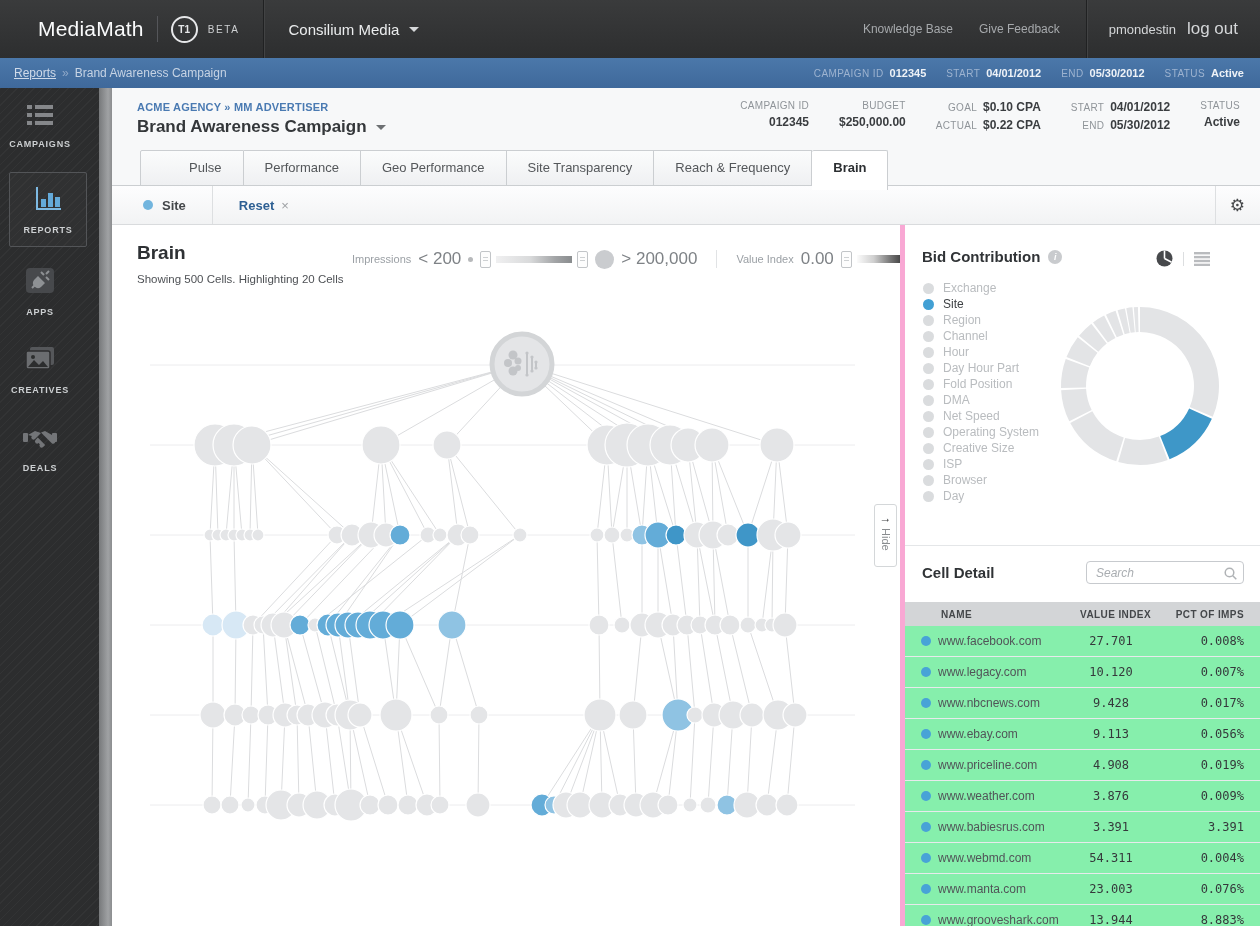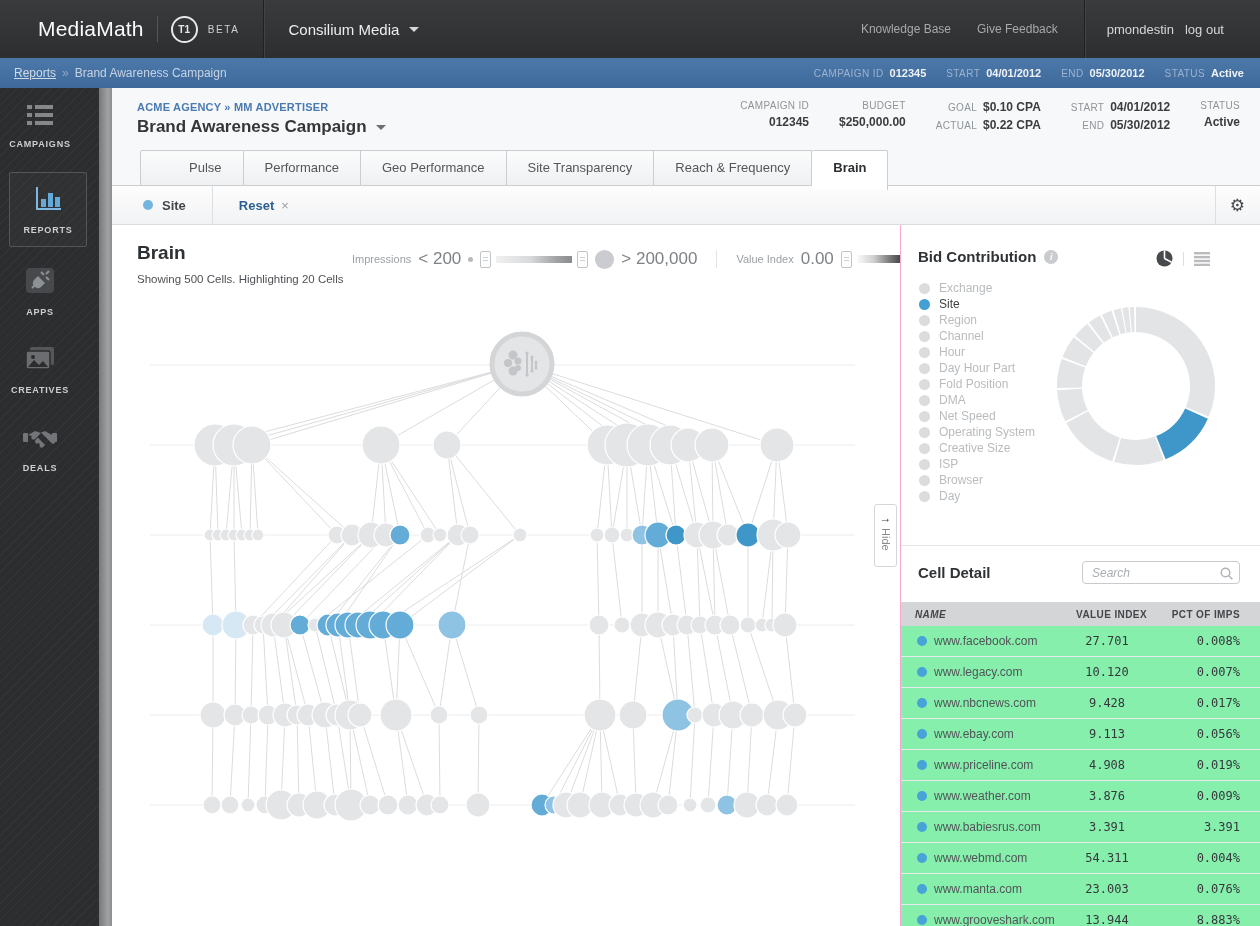--- a/index.html
+++ b/index.html
@@ -12,21 +12,21 @@
   .vdiv{width:1px;height:26px;background:#55565a;margin:0 13px;}
   .t1-badge{width:23px;height:23px;border:2px solid #e6e7e9;border-radius:50%;color:#e6e7e9;font-size:10px;font-weight:bold;display:flex;align-items:center;justify-content:center;flex:none;}
   .beta{font-size:10px;color:#cfd1d3;letter-spacing:1.6px;margin-left:10px;}
   .section-div{width:1px;height:58px;background:#202122;box-shadow:1px 0 0 #424344;margin-left:24px;}
   .org{margin-left:24px;font-size:15px;color:#ebedee;display:flex;align-items:center;gap:10px;cursor:pointer;}
   .caret{width:0;height:0;border-left:5px solid transparent;border-right:5px solid transparent;border-top:5px solid #d6d8da;}
   .nav-right{margin-left:auto;display:flex;align-items:center;height:100%;}
   .nav-link{font-size:12px;color:#a6a9ac;margin-right:26px;cursor:pointer;text-decoration:none;}
   .section-div.right{margin:0;}
   .user-link{font-size:13px;color:#d4d6d8;margin-left:22px;cursor:pointer;}
-  .logout-link{font-size:13px;color:#d4d6d8;margin:0 36px 0 11px;cursor:pointer;}
+  .logout-link{font-size:17px;color:#d4d6d8;margin:0 22px 0 11px;cursor:pointer;}
 
   
   .bluebar{position:absolute;left:0;top:58px;width:1260px;height:30px;background:linear-gradient(#4b78aa,#3f699b);display:flex;align-items:center;}
   .crumb-link{font-size:12px;color:#cfdae9;text-decoration:underline;margin-left:14px;cursor:pointer;}
   .crumb-sep{font-size:12px;color:#8fa8c8;margin:0 6px;}
   .crumb-cur{font-size:12px;color:#c6d3e4;}
   .bluebar-right{margin-left:auto;margin-right:16px;display:flex;gap:20px;align-items:baseline;}
   .bstat{display:flex;gap:6px;align-items:baseline;}
   .bstat .lbl{font-size:10px;color:#9db3d0;letter-spacing:.4px;}
   .bstat .val{font-size:11px;font-weight:bold;color:#eef2f7;}
@@ -79,21 +79,21 @@
   .big-dot{width:19px;height:19px;border-radius:50%;background:#cacccf;flex:none;}
   .vdiv2{width:1px;height:18px;background:#e1e3e5;margin:0 12px;}
   .vi-track{width:56px;height:8px;background:linear-gradient(90deg,#fbfbfb,#cfcfcf 30%,#757575 60%,#0c0c0c);margin:0 -2px;cursor:pointer;}
   #tree-svg{position:absolute;left:112px;top:224px;}
 
   .hide-tab{position:absolute;left:874px;top:504px;width:23px;height:63px;background:#fff;border:1px solid #d4d7d9;border-radius:3px;display:flex;flex-direction:column;align-items:center;padding-top:7px;gap:4px;cursor:pointer;z-index:4;box-sizing:border-box;}
   .hide-arrow{font-size:12px;color:#3a3c3e;font-weight:bold;line-height:1;}
   .hide-label{writing-mode:vertical-rl;font-size:11px;color:#8a8d90;}
 
   
-  .right-panel{position:absolute;left:900px;top:224px;width:328px;height:702px;border-left:1px solid #f9a8d4;background:#fff;box-sizing:border-box;}
+  .right-panel{position:absolute;left:900px;top:224px;width:328px;height:702px;border-left:5px solid #f9a8d4;background:#fff;box-sizing:border-box;}
   .bc-header{position:absolute;left:17px;top:24px;display:flex;align-items:center;gap:8px;}
   .bc-title{font-size:15px;font-weight:bold;color:#303336;}
   .info-icon{width:14px;height:14px;border-radius:50%;background:#c9cbce;color:#fff;font-size:9px;font-weight:bold;font-style:italic;display:flex;align-items:center;justify-content:center;cursor:pointer;}
   .bc-icons{position:absolute;right:18px;top:26px;display:flex;align-items:center;gap:10px;}
   .bc-icons .idiv{width:1px;height:14px;background:#dcdee0;}
   .icon-btn{cursor:pointer;display:flex;align-items:center;}
   .dim-list{position:absolute;left:18px;top:56px;}
   .dim-item{display:flex;align-items:center;gap:9px;height:16px;cursor:pointer;}
   .dim-dot{width:11px;height:11px;border-radius:50%;background:#dadcde;flex:none;}
   .dim-label{font-size:12px;color:#b9bcbf;white-space:nowrap;}
@@ -101,21 +101,21 @@
   .dim-item.selected .dim-label{color:#3e4144;}
   #donut-svg{position:absolute;left:150px;top:77px;}
   .panel-div{position:absolute;left:0;top:321px;width:359px;border-top:1px solid #e4e6e8;}
   .cd-title{position:absolute;left:17px;top:340px;font-size:15px;font-weight:bold;color:#303336;}
   .search-wrap{position:absolute;left:181px;top:337px;width:158px;height:23px;}
   .search-wrap input{width:100%;height:100%;box-sizing:border-box;border:1px solid #c7cace;border-radius:4px;padding:0 26px 0 9px;font-size:12px;color:#55585b;font-family:"Liberation Sans",sans-serif;outline:none;}
   .search-wrap input::placeholder{color:#a9adb1;font-style:italic;}
   .search-icon{position:absolute;right:7px;top:5px;pointer-events:none;}
   .cd-table{position:absolute;left:0;top:378px;width:359px;}
   .cd-head{height:24px;background:#d3d5d7;display:flex;align-items:center;font-size:10px;font-weight:bold;color:#44474a;letter-spacing:.4px;}
-  .col-name{flex:1;padding-left:14px;font-style:italic;}
+  .col-name{flex:1;padding-left:36px;}
   .col-vi{width:80px;text-align:right;}
   .col-pct{width:93px;text-align:right;padding-right:20px;}
   .cd-row{height:30px;display:flex;align-items:center;border-bottom:1px solid #e8eaec;cursor:pointer;background:#86efac;}
   .row-dot{width:10px;height:10px;border-radius:50%;background:#48a3d7;margin-left:16px;flex:none;}
   .cell-name{flex:1;padding-left:7px;font-size:12px;color:#515458;}
   .cell-value,.cell-pct{font-family:"DejaVu Sans Mono",monospace;font-size:12px;color:#35383b;}
   .cell-value{width:80px;text-align:center;}
   .cell-pct{width:93px;text-align:right;padding-right:20px;}
 </style>
 </head>

